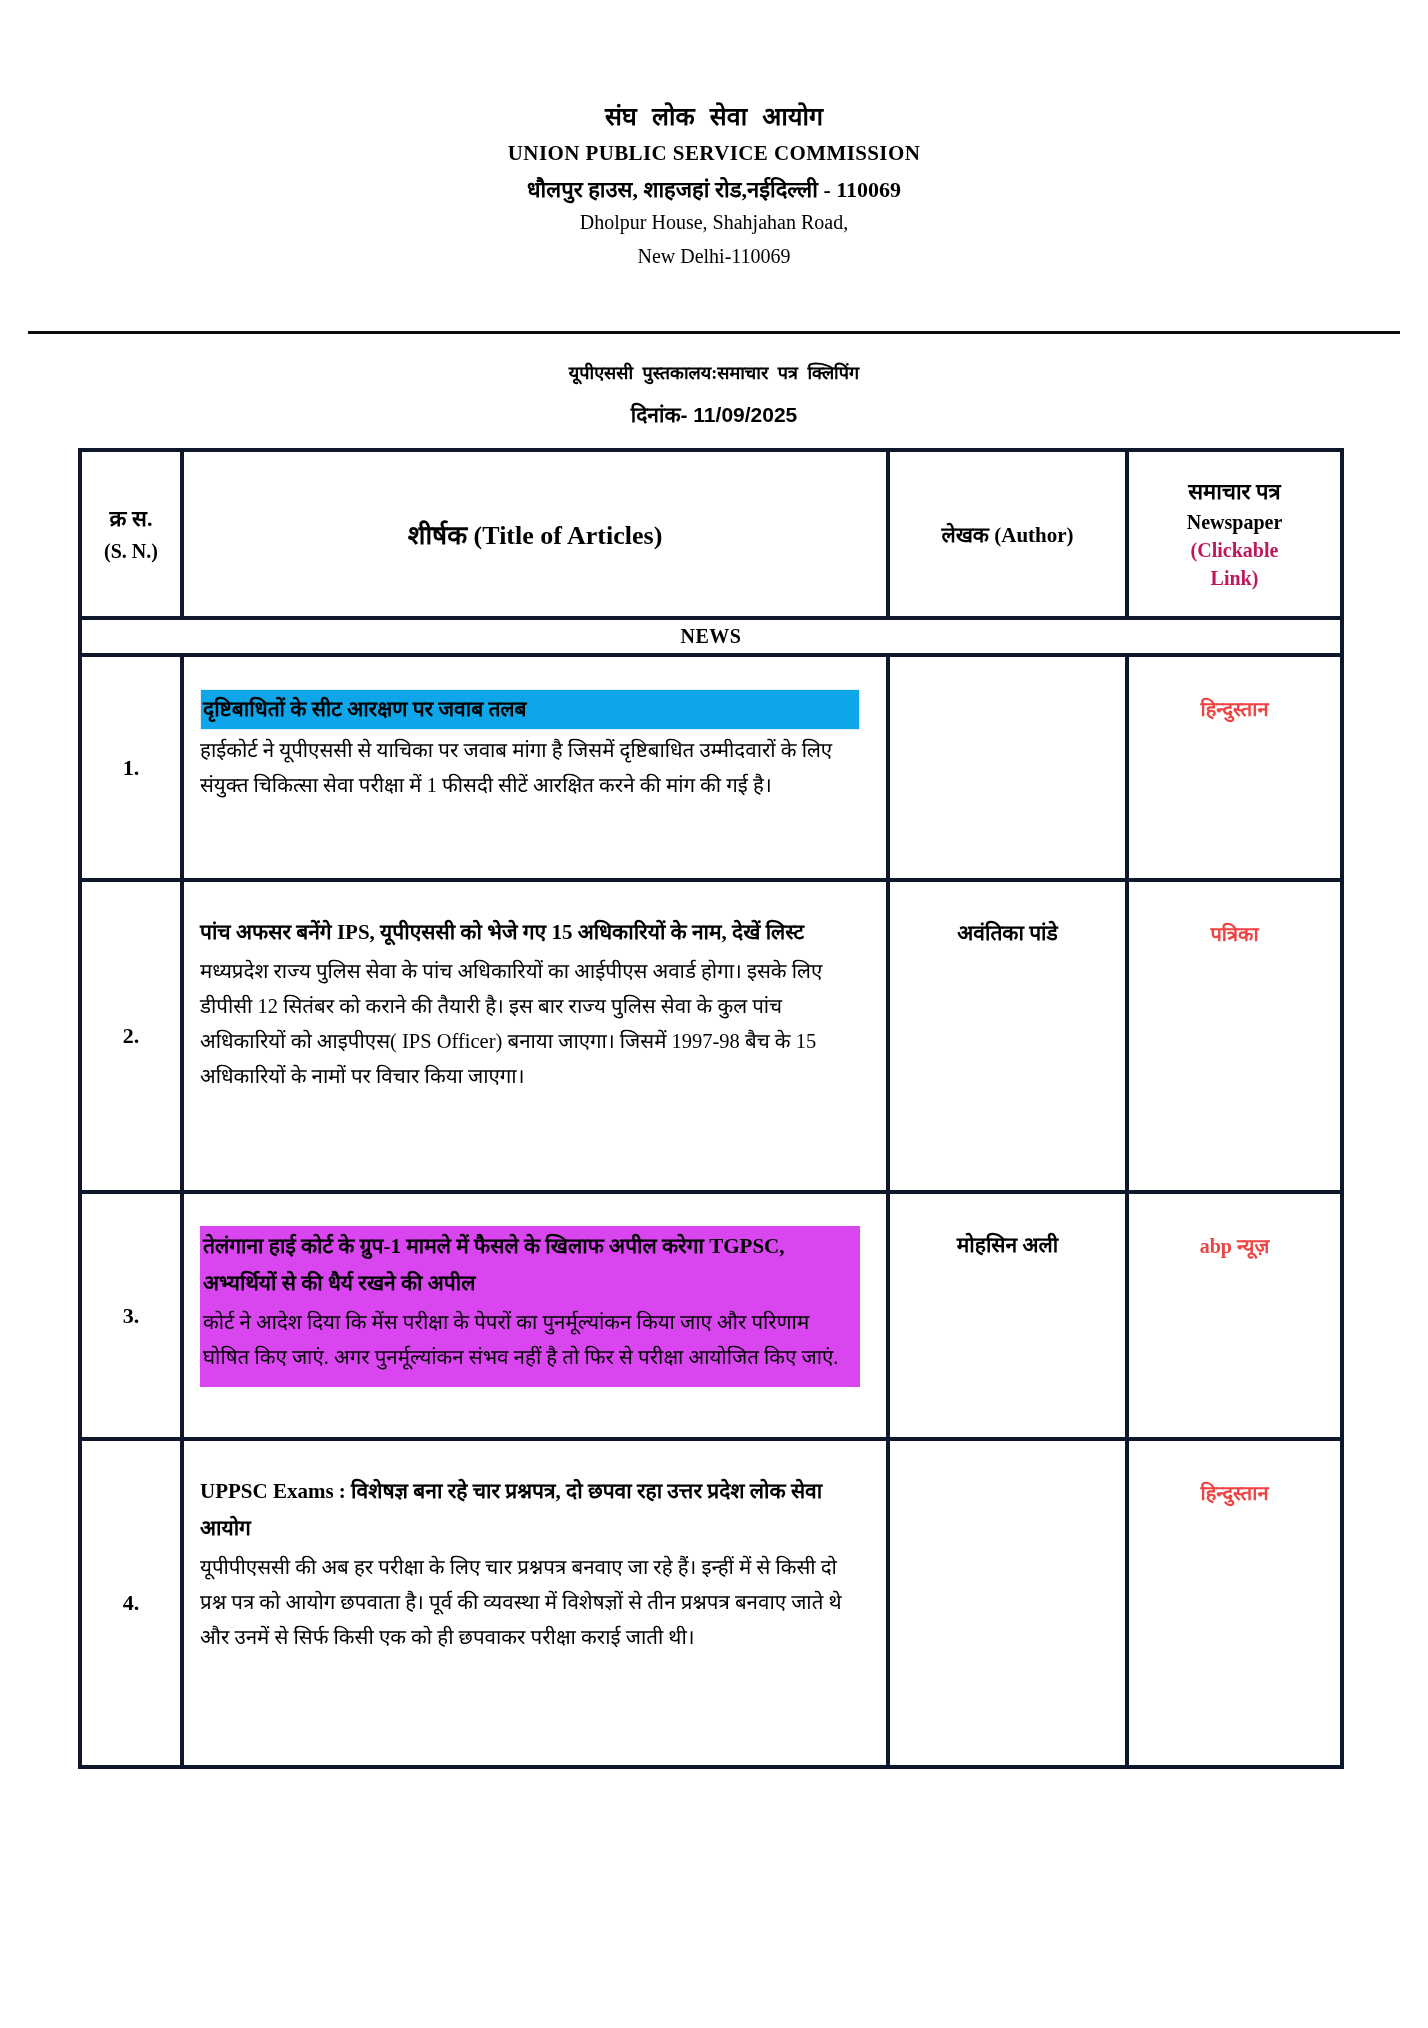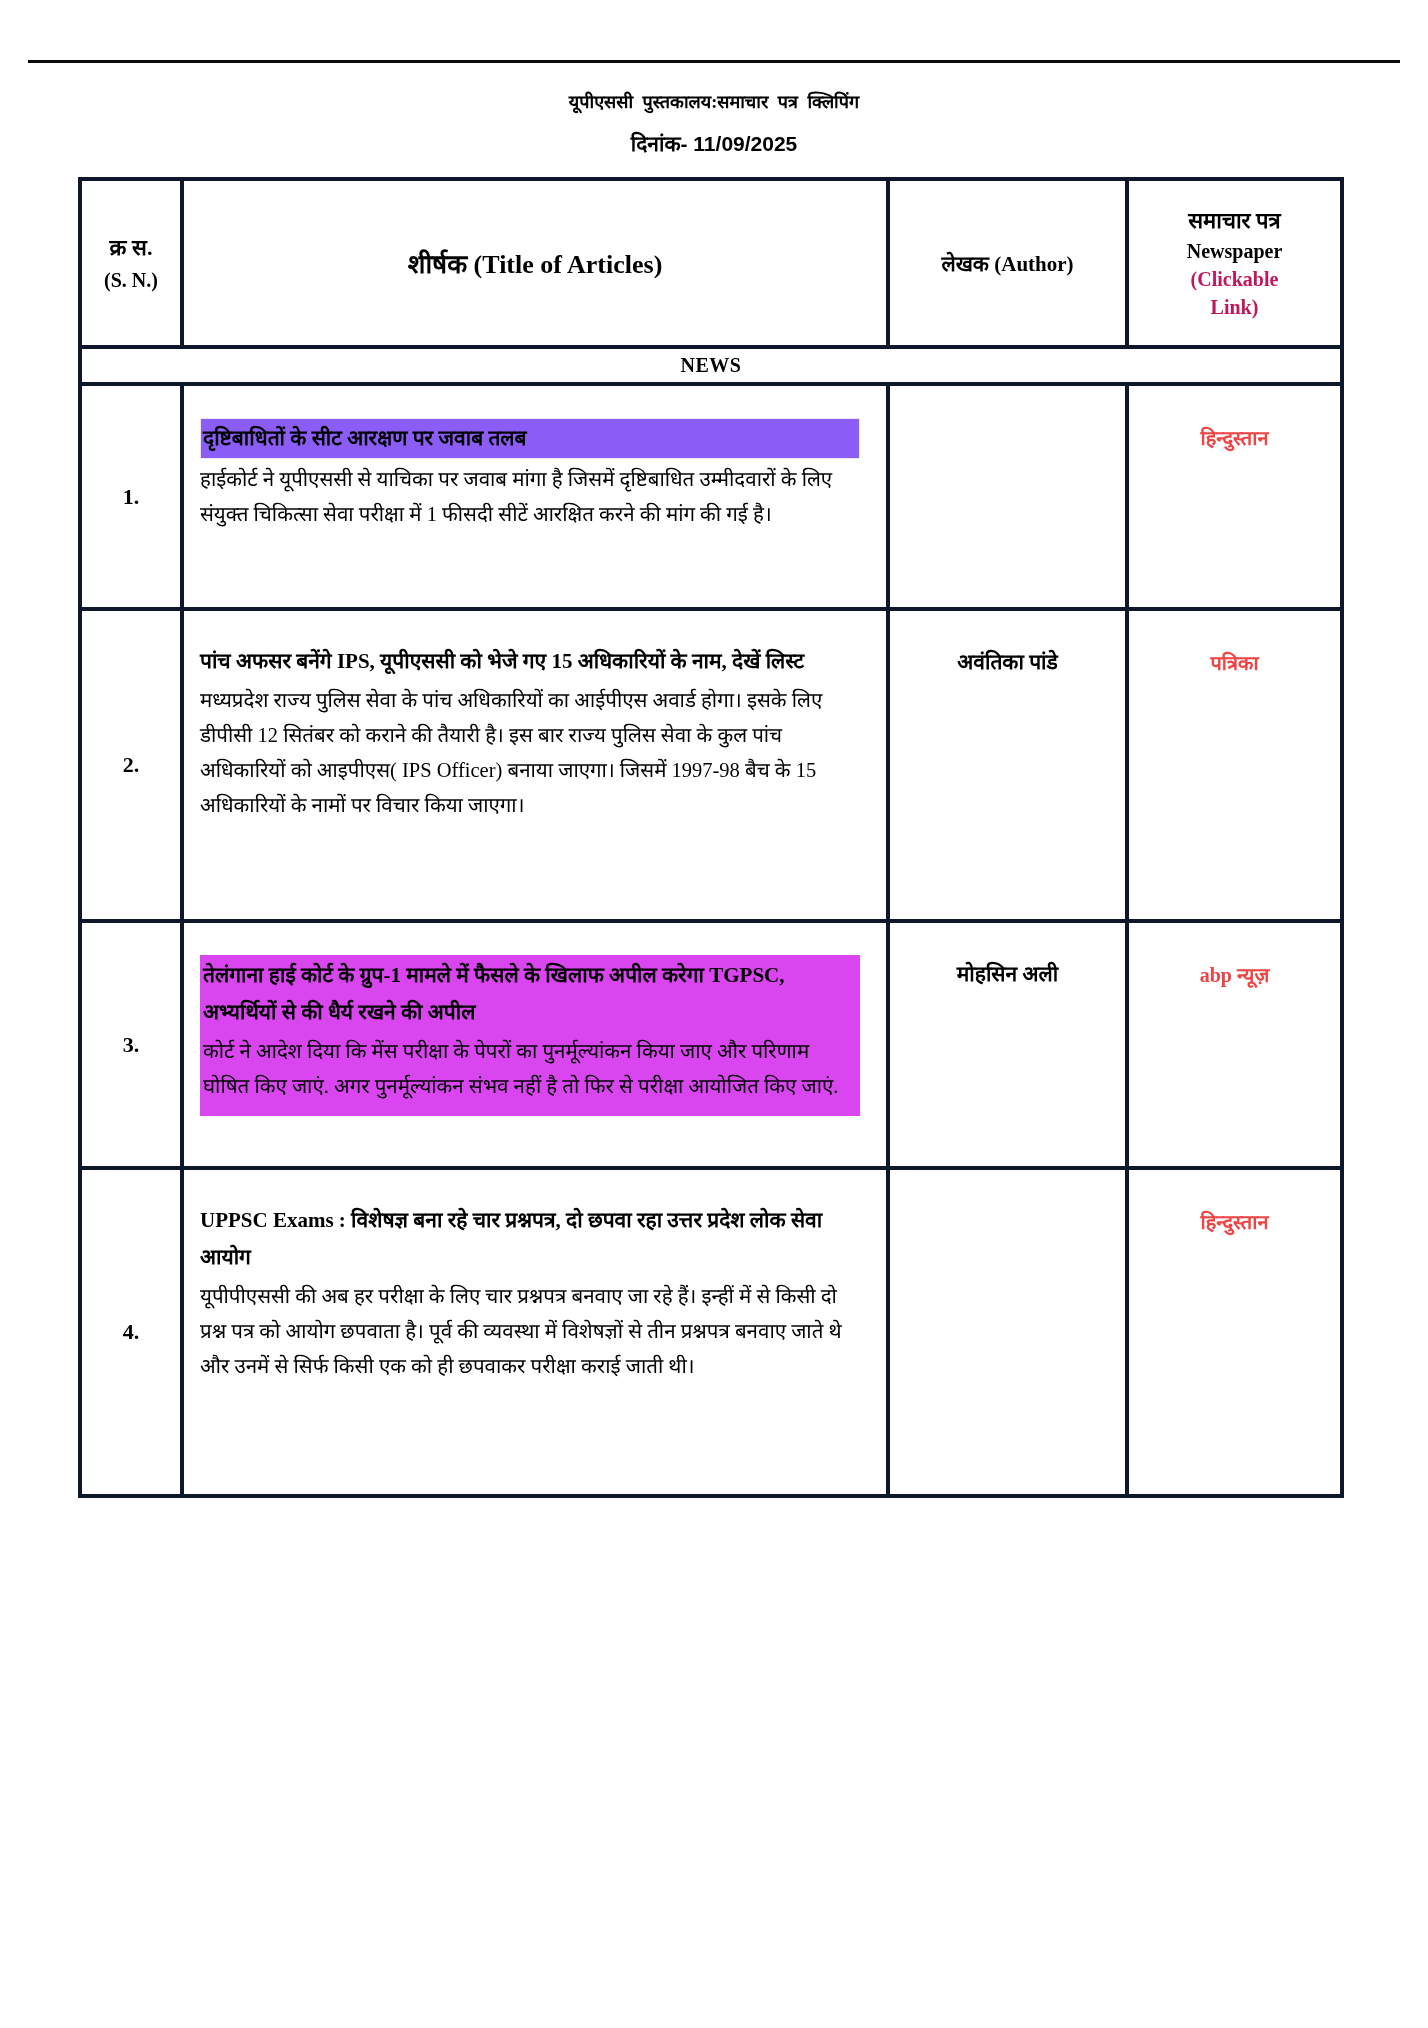--- a/index.html
+++ b/index.html
@@ -40,33 +40,40 @@
   .np-hi   { font-size: 22px; line-height: 32px; }
   .np-en   { font-size: 20px; line-height: 28px; }
   .np-note { font-size: 20px; line-height: 28px; font-weight: bold; color: #be185d; width: 112px; margin: 0 auto; }
 
   tr.news-row td { height: 37px; text-align: center; font-weight: bold; font-size: 20px; letter-spacing: 0.5px; }
 
   td.sn-cell { font-size: 22px; font-weight: bold; text-align: center; vertical-align: middle; }
   td.article-cell { vertical-align: top; padding: 32px 26px 14px 16px; }
   .art-title { font-weight: bold; font-size: 21px; line-height: 37px; }
   .art-body  { font-size: 20.5px; line-height: 35px; margin-top: 3px; }
-  .hl-box  { background: #8b5cf6; border: 1px solid #e7eef5; padding: 1px 4px 1px 2px; }
+  .hl-box  { background: #0ea5e9; border: 1px solid #e7eef5; padding: 1px 4px 1px 2px; }
   .hl-gray { background: #d946ef; padding: 2px 6px 12px 3px; }
 
   td.author-cell { vertical-align: top; text-align: center; padding-top: 36px;
                    font-weight: bold; font-size: 21px; border-radius: 27px; }
   td.np-cell { vertical-align: top; text-align: center; padding-top: 38px; }
   a.np-link { color: #ef4444; font-weight: bold; font-size: 20px; cursor: pointer; }
 </style>
 </head>
 <body>
 
 <div class="page">
 
+  <header class="letterhead">
+    <div class="org-hi">संघ लोक सेवा आयोग</div>
+    <div class="org-en">UNION PUBLIC SERVICE COMMISSION</div>
+    <div class="addr-hi">धौलपुर हाउस, शाहजहां रोड,नईदिल्ली - 110069</div>
+    <div class="addr-en">Dholpur House, Shahjahan Road,</div>
+    <div class="addr-en">New Delhi-110069</div>
+  </header>
 
   <div class="rule"></div>
 
   <div class="doc-title">यूपीएससी पुस्तकालय:समाचार पत्र क्लिपिंग</div>
   <div class="doc-date">दिनांक- 11/09/2025</div>
 
   <table class="clip-table">
     <colgroup>
       <col style="width:102px">
         <col style="width:706px">

